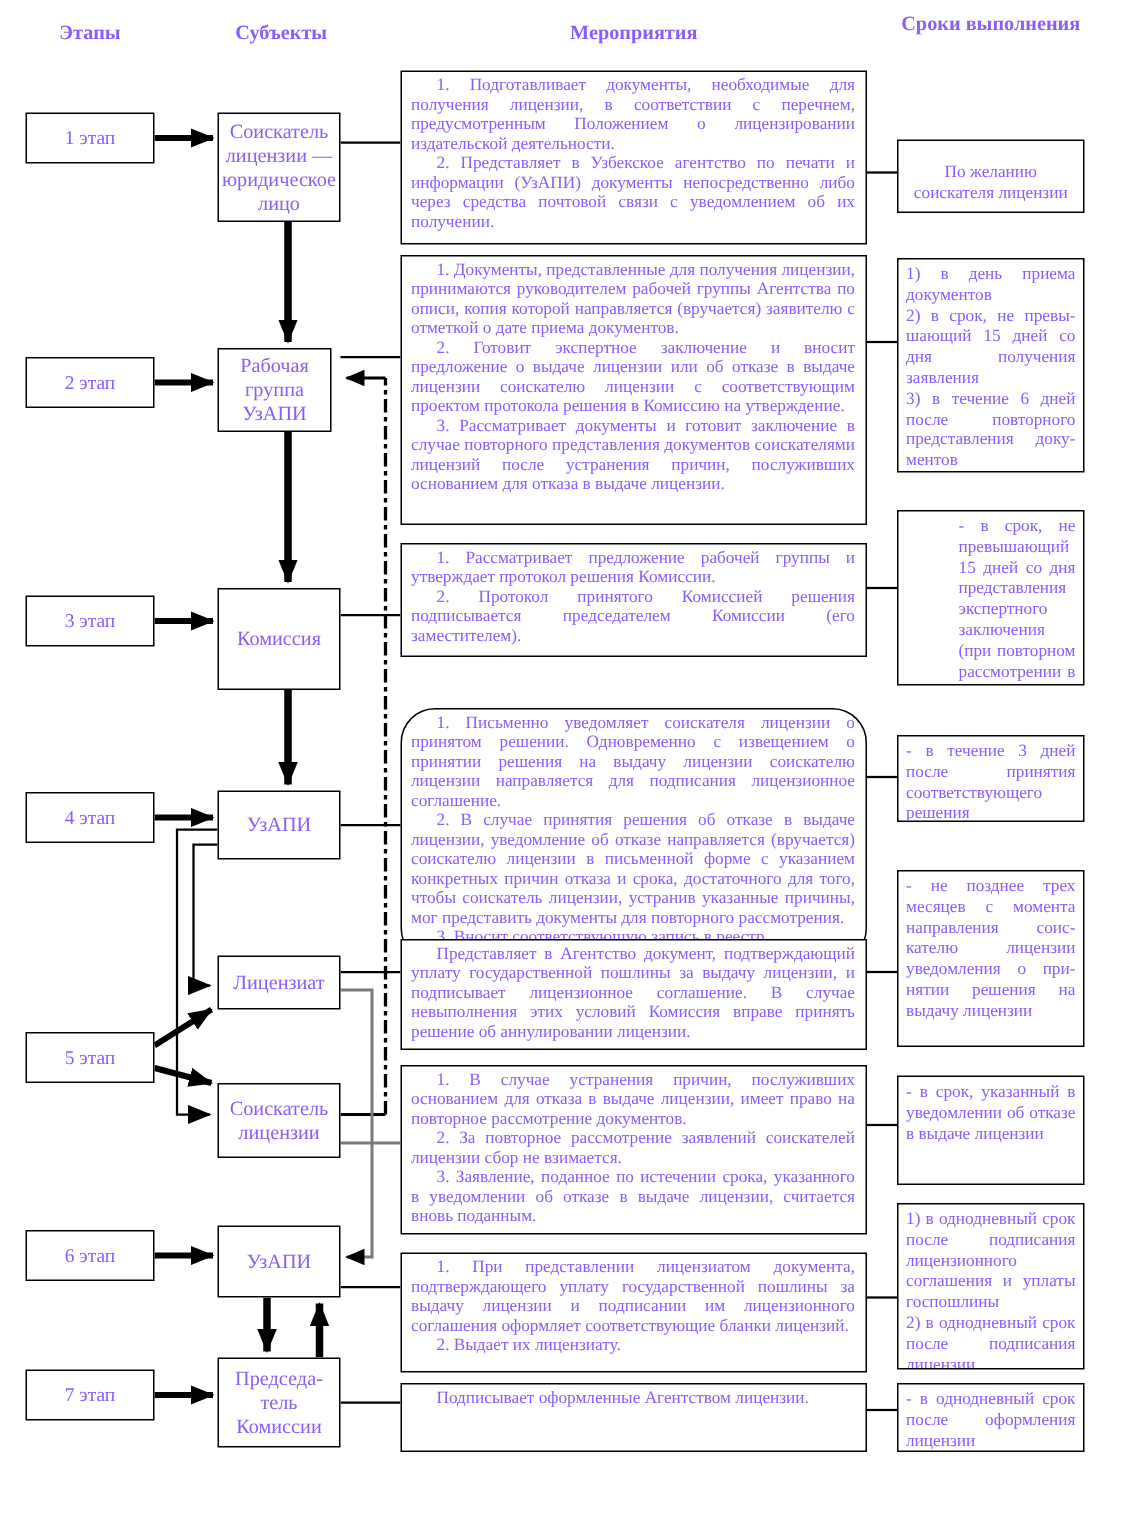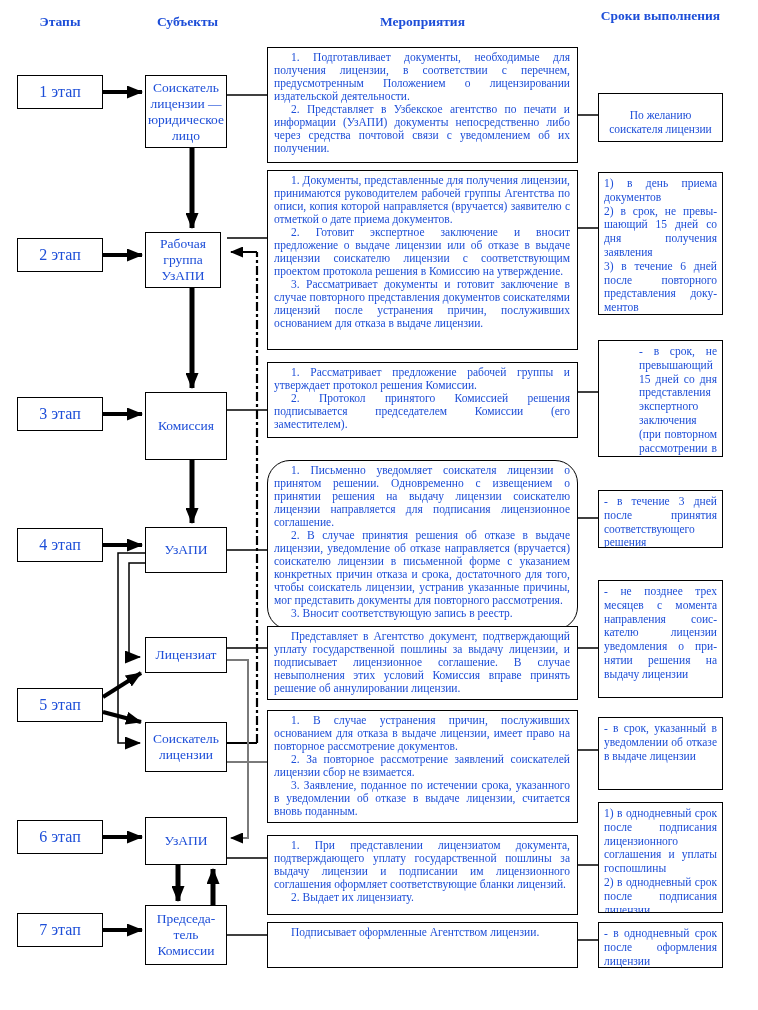--- a/index.html
+++ b/index.html
@@ -1,21 +1,21 @@
 <!DOCTYPE html>
 <html><head>
 <meta charset="utf-8">
 <style>
   html,body{margin:0;padding:0;background:#fff;}
   #page{position:relative;width:758px;height:1010px;background:#fff;
-        font-family:"Liberation Serif","DejaVu Serif",serif;color:#1d4ed8;overflow:hidden;}
+        font-family:"Liberation Serif","DejaVu Serif",serif;color:#8b5cf6;overflow:hidden;}
   #connectors{position:absolute;left:0;top:0;z-index:0;}
   .box{position:absolute;box-sizing:border-box;border:1.5px solid #000;background:#fff;z-index:1;overflow:hidden;}
   .hdr{position:absolute;z-index:1;font-weight:bold;font-size:13.5px;text-align:center;line-height:15px;}
-  .stage{display:flex;align-items:center;justify-content:center;font-size:16px;}
+  .stage{display:flex;align-items:center;justify-content:center;font-size:13px;}
   .subject{display:flex;align-items:center;justify-content:center;text-align:center;
            font-size:13.5px;line-height:16px;padding:13px 2px;}
   .act{font-size:11.5px;line-height:13px;padding:3px 7px 2px 6px;text-align:justify;}
   .act p{margin:0;text-indent:17px;}
   .dl{font-size:11.5px;line-height:13.8px;padding:4px 5px;text-align:justify;}
   .dl p{margin:0;}
   .dl.center{display:flex;flex-direction:column;align-items:center;justify-content:flex-end;
              text-align:center;}
 </style>
 </head>
@@ -104,21 +104,21 @@
   </div>
   <div class="box act" style="left:267px;top:170px;width:311px;height:180px;">
     <p>1. Документы, представленные для получения лицензии, принимаются руководителем рабочей группы Агентства по описи, копия которой направляется (вручается) заявителю с отметкой о дате приема документов.</p>
     <p>2. Готовит экспертное заключение и вносит предложение о выдаче лицензии или об отказе в выдаче лицензии соискателю лицензии с соответствующим проектом протокола решения в Комиссию на утверждение.</p>
     <p>3. Рассматривает документы и готовит заключение в случае повторного представления документов соискателями лицензий после устранения причин, послуживших основанием для отказа в выдаче лицензии.</p>
   </div>
   <div class="box act" style="left:267px;top:362px;width:311px;height:76px;">
     <p>1. Рассматривает предложение рабочей группы и утверждает протокол решения Комиссии.</p>
     <p>2. Протокол принятого Комиссией решения подписывается председателем Комиссии (его заместителем).</p>
   </div>
-  <div class="box act" style="left:267px;top:460px;width:311px;height:170px;border-radius:23px;">
+  <div class="box act" style="left:267px;top:472px;width:311px;height:170px;border-radius:23px;">
     <p>1. Письменно уведомляет соискателя лицензии о принятом решении. Одновременно с извещением о принятии решения на выдачу лицензии соискателю лицензии направляется для подписания лицензионное соглашение.</p>
     <p>2. В случае принятия решения об отказе в выдаче лицензии, уведомление об отказе направляется (вручается) соискателю лицензии в письменной форме с указанием конкретных причин отказа и срока, достаточного для того, чтобы соискатель лицензии, устранив указанные причины, мог представить документы для повторного рассмотрения.</p>
     <p>3. Вносит соответствующую запись в реестр.</p>
   </div>
   <div class="box act" style="left:267px;top:626px;width:311px;height:74px;">
     <p>Представляет в Агентство документ, подтверждающий уплату государственной пошлины за выдачу лицензии, и подписывает лицензионное соглашение. В случае невыполнения этих условий Комиссия вправе принять решение об аннулировании лицензии.</p>
   </div>
   <div class="box act" style="left:267px;top:710px;width:311px;height:113px;">
     <p>1. В случае устранения причин, послуживших основанием для отказа в выдаче лицензии, имеет право на повторное рассмотрение документов.</p>
     <p>2. За повторное рассмотрение заявлений соискателей лицензии сбор не взимается.</p>

